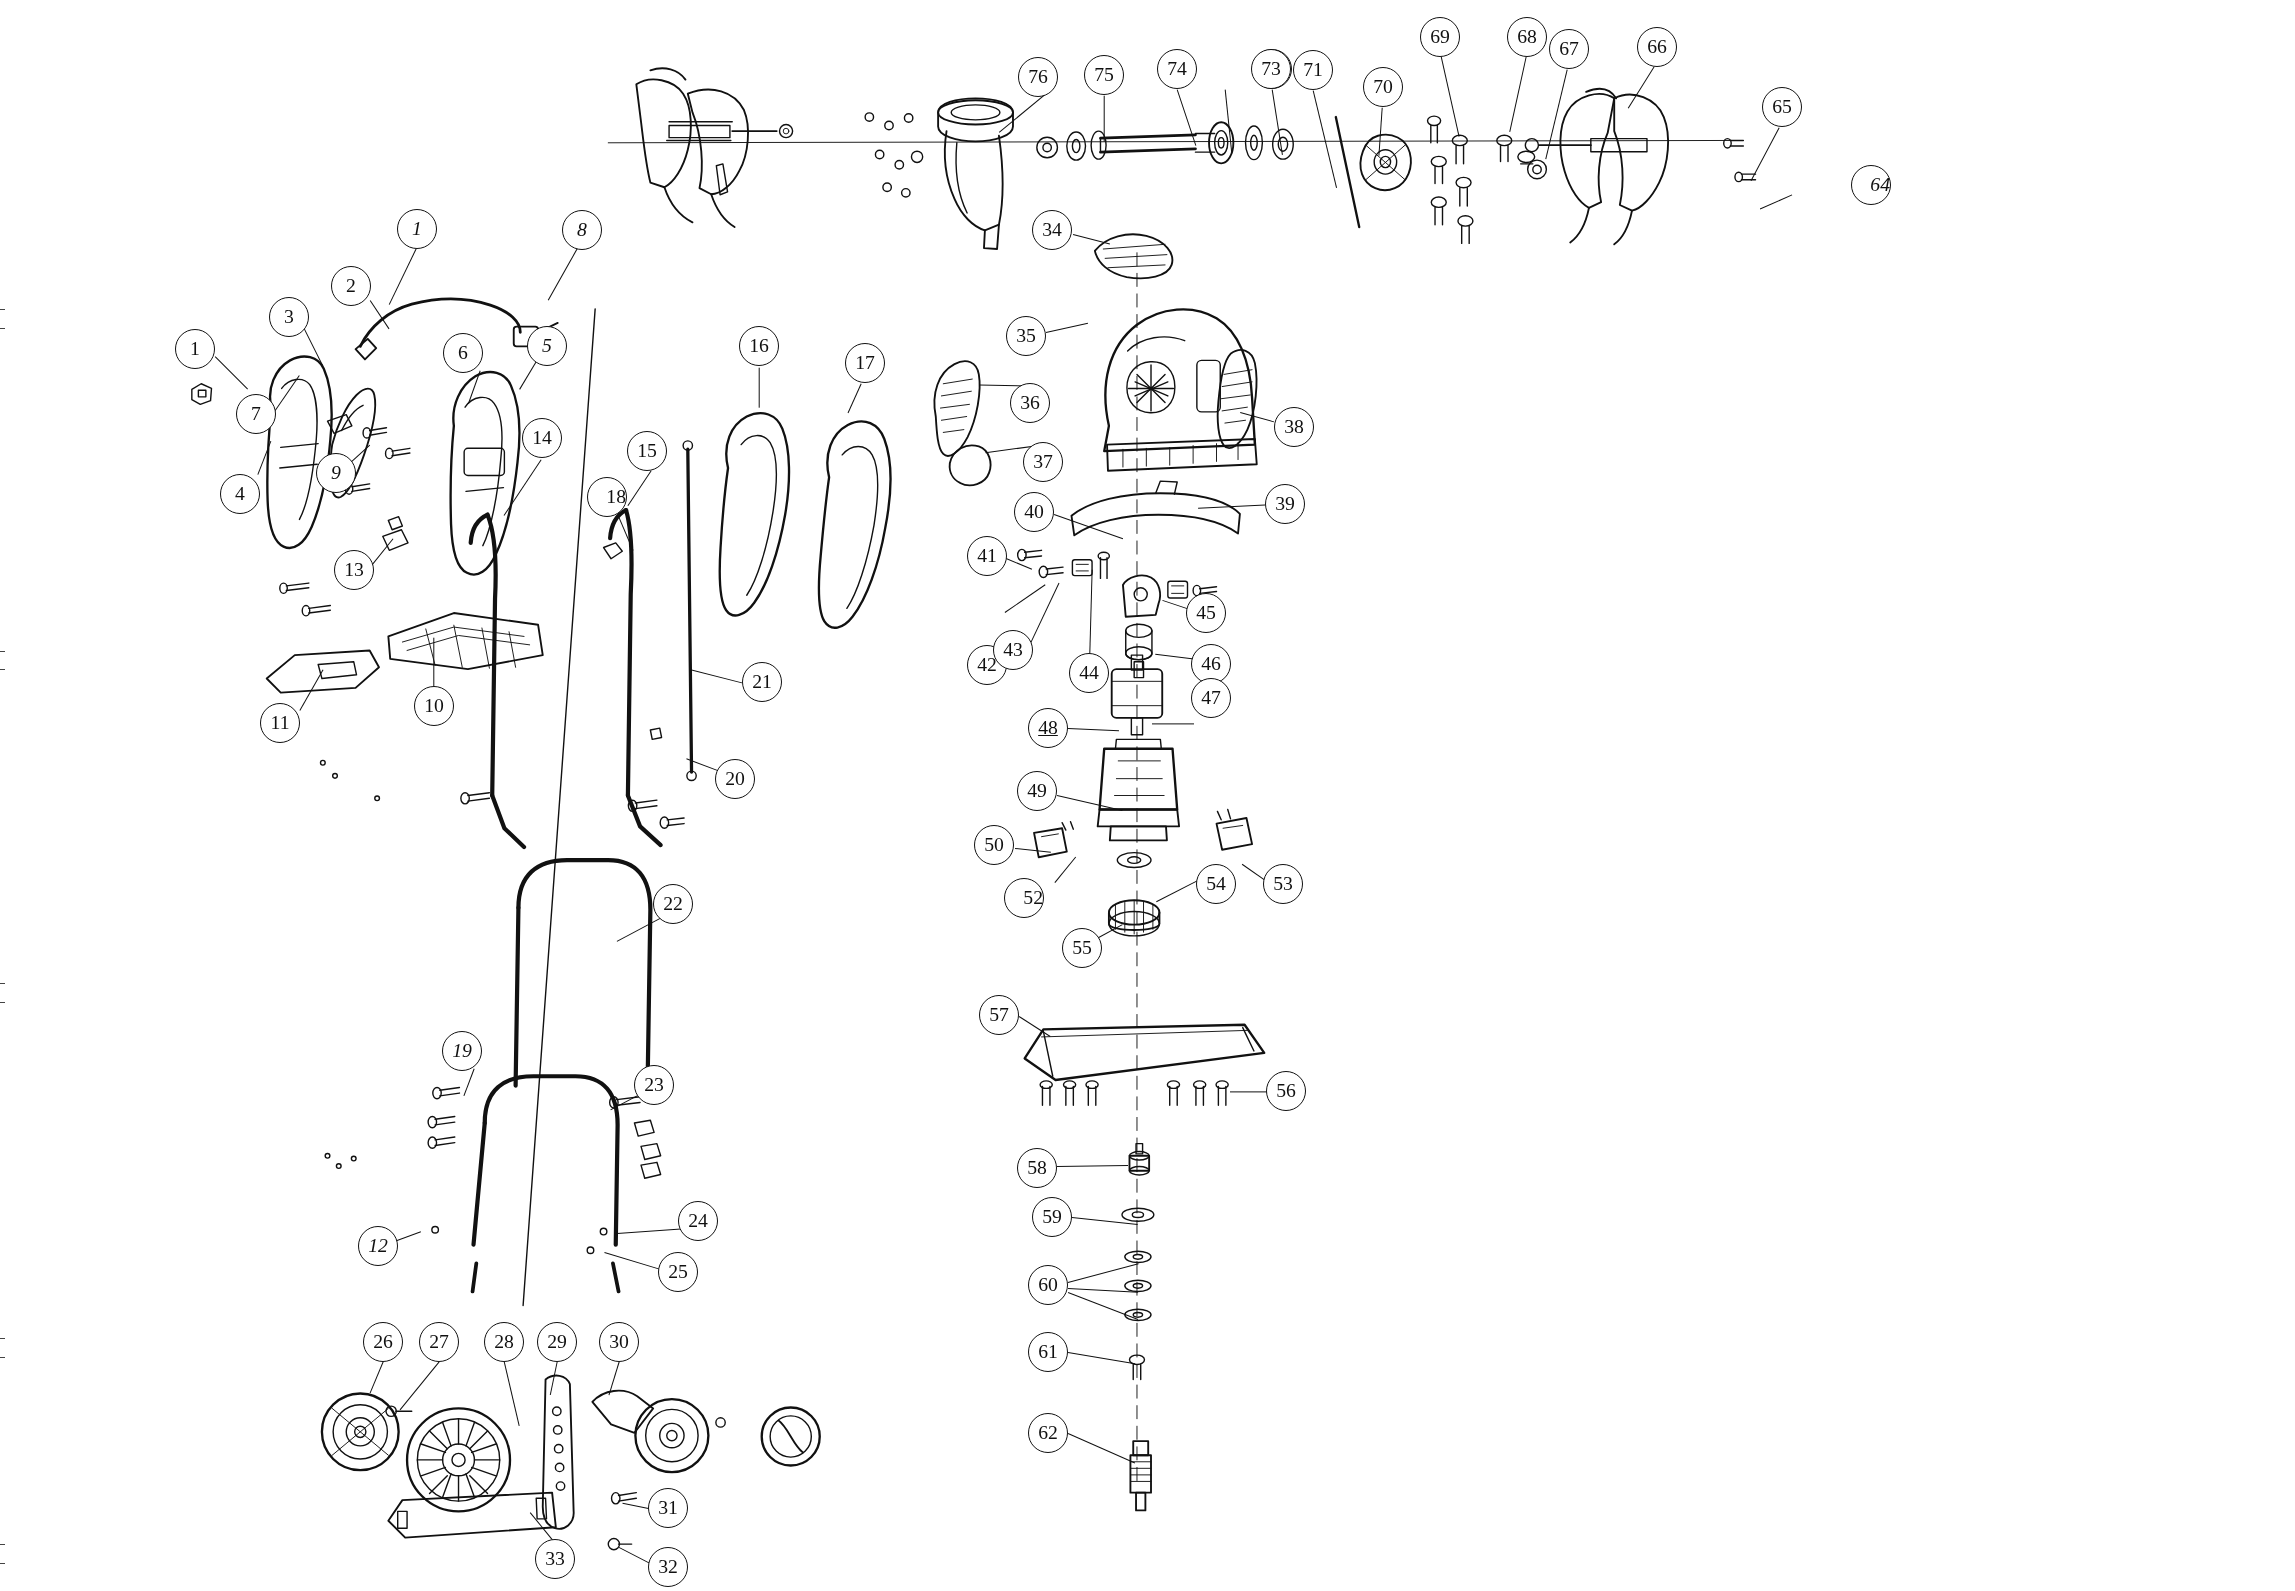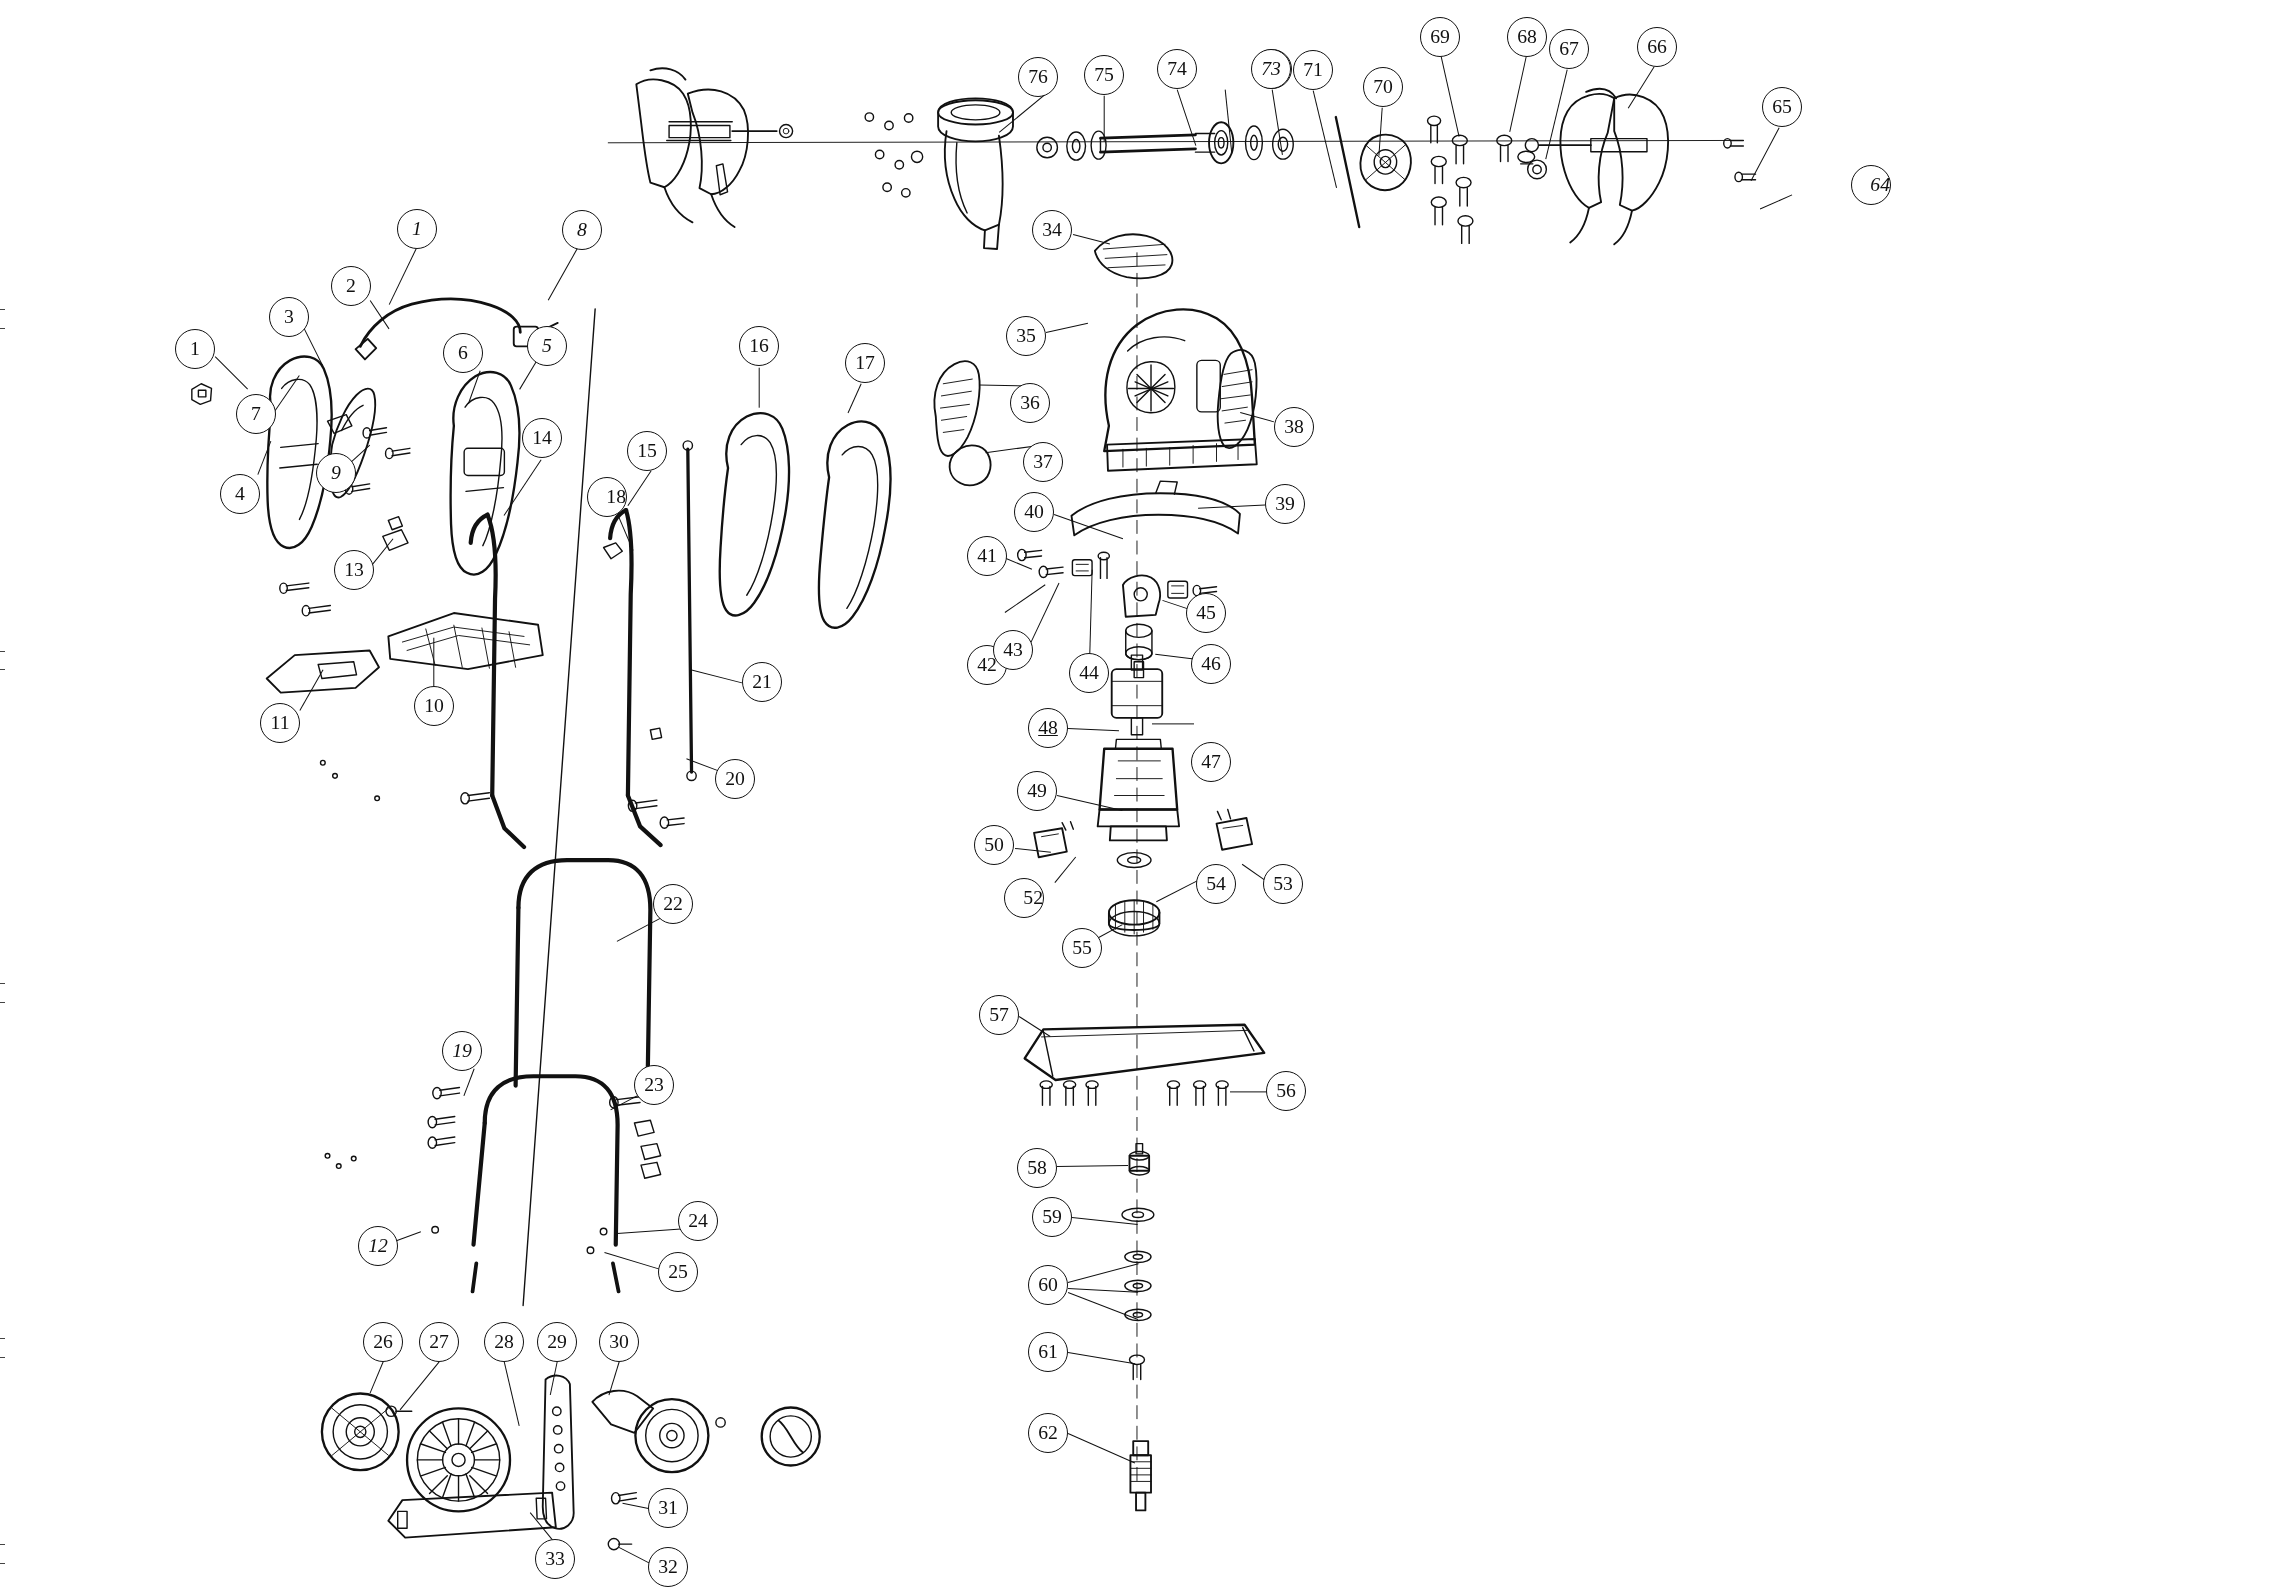--- a/index.html
+++ b/index.html
@@ -685,21 +685,21 @@
       <div class="callout" style="left: 1043px; top: 462px;">37</div>
       <div class="callout" style="left: 1294px; top: 427px;">38</div>
       <div class="callout" style="left: 1285px; top: 504px;">39</div>
       <div class="callout" style="left: 1034px; top: 512px;">40</div>
       <div class="callout" style="left: 987px; top: 556px;">41</div>
       <div class="callout" style="left: 987px; top: 617px; margin-top: 28px;">42</div>
       <div class="callout" style="left: 1013px; top: 650px;">43</div>
       <div class="callout" style="left: 1089px; top: 673px;">44</div>
       <div class="callout" style="left: 1206px; top: 613px;">45</div>
       <div class="callout" style="left: 1211px; top: 664px;">46</div>
-      <div class="callout" style="left: 1211px; top: 762px;">47</div>
+      <div class="callout" style="left: 1211px; top: 698px;">47</div>
       <div class="callout" style="left: 1048px; top: 728px; text-decoration: underline;">48</div>
       <div class="callout" style="left: 1037px; top: 791px;">49</div>
       <div class="callout" style="left: 994px; top: 845px;">50</div>
       <div class="callout" style="left: 1024px; top: 898px; text-align: right;">52</div>
       <div class="callout" style="left: 1283px; top: 884px;">53</div>
       <div class="callout" style="left: 1216px; top: 884px;">54</div>
       <div class="callout" style="left: 1082px; top: 948px;">55</div>
       <div class="callout" style="left: 1286px; top: 1091px;">56</div>
       <div class="callout" style="left: 999px; top: 1015px;">57</div>
       <div class="callout" style="left: 1037px; top: 1168px;">58</div>
@@ -709,21 +709,21 @@
       <div class="callout" style="left: 1048px; top: 1433px;">62</div>
       <div class="callout italic" style="left: 1871px; top: 185px; text-align: right;">64</div>
       <div class="callout" style="left: 1782px; top: 107px;">65</div>
       <div class="callout" style="left: 1657px; top: 47px;">66</div>
       <div class="callout" style="left: 1569px; top: 49px;">67</div>
       <div class="callout" style="left: 1527px; top: 37px;">68</div>
       <div class="callout" style="left: 1440px; top: 37px;">69</div>
       <div class="callout" style="left: 1383px; top: 87px;">70</div>
       <div class="callout" style="left: 1313px; top: 70px;">71</div>
       <div class="callout" style="left: 1272px; top: 69px;">72</div>
-      <div class="callout" style="left: 1271px; top: 69px; font-style: italic;">73</div>
+      <div class="callout" style="left: 1271px; top: 69px;">73</div>
       <div class="callout" style="left: 1177px; top: 69px;">74</div>
       <div class="callout" style="left: 1104px; top: 75px;">75</div>
       <div class="callout" style="left: 1038px; top: 77px;">76</div>
     </div>
 
 
 </div>
 
 
 </body></html>

